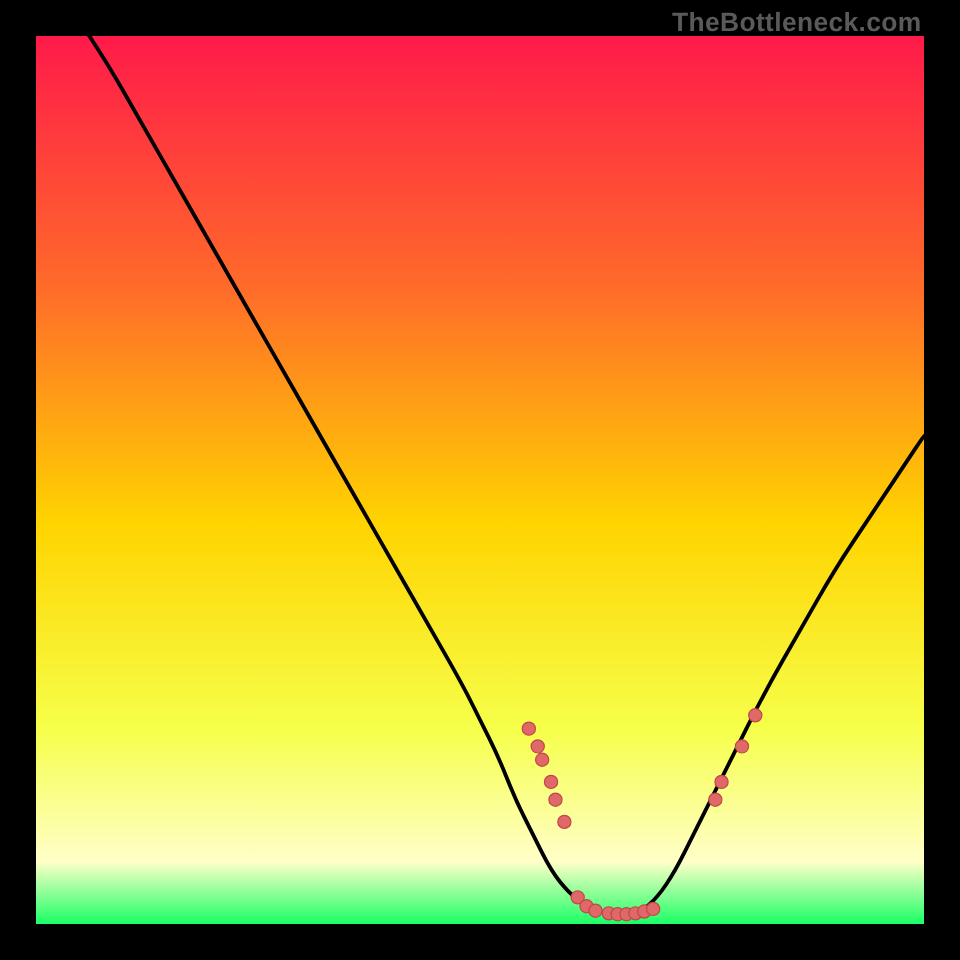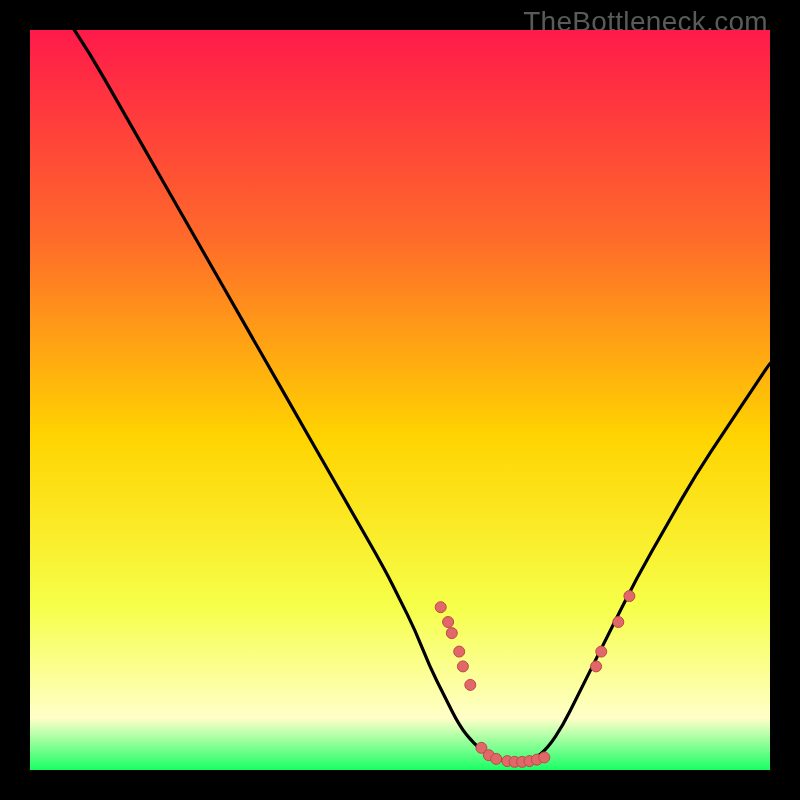--- a/index.html
+++ b/index.html
@@ -1,19 +1,19 @@
 <!DOCTYPE html>
 <html><head>
 <meta charset="utf-8">
 <style>
   * { margin: 0; padding: 0; box-sizing: border-box; }
   body { width: 800px; height: 800px; background: #000; font-family: Arial, sans-serif; overflow: hidden; }
   .frame { position: absolute; top: 0; left: 0; width: 800px; height: 800px; background: #000; }
   .plot-area { position: absolute; top: 30px; left: 30px; width: 740px; height: 740px; }
-  .watermark { position: absolute; top: 6px; right: 32px; color: #5a5a5a; font-size: 28px; font-weight: 400; letter-spacing: 0.3px; }
+  .watermark { position: absolute; top: 6px; right: 32px; color: #5a5a5a; font-size: 22px; font-weight: 700; letter-spacing: 0.3px; }
   svg { position: absolute; top: 0; left: 0; }
 </style>
 </head>
 <body>
 
 <div class="frame">
   <div class="watermark">TheBottleneck.com</div>
   <div class="plot-area">
     <svg id="chart-svg" width="740" height="740" viewBox="0 0 740 740">
         <defs>

